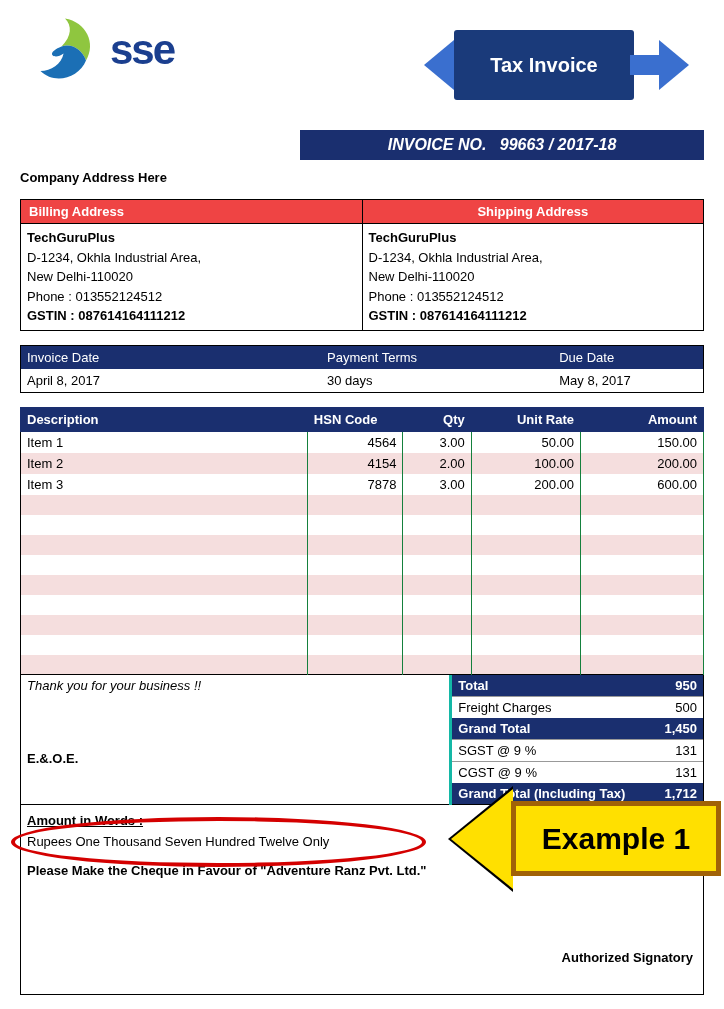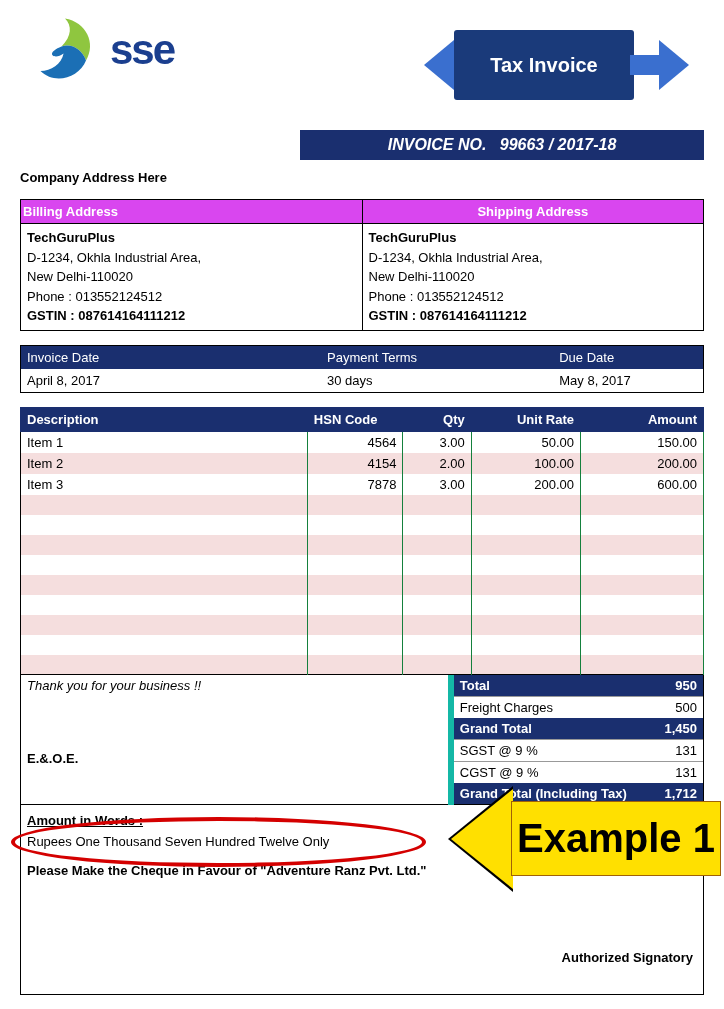--- a/index.html
+++ b/index.html
@@ -95,24 +95,24 @@
     font-weight: bold;
     font-size: 13px;
     margin: 10px 0 14px 0;
   }
   table.addr {
     width: 100%;
     border-collapse: collapse;
     border: 1px solid #000;
   }
   table.addr th {
-    background: #d946ef;
-    color: #fff;
-    font-weight: bold;
-    padding: 4px 2px;
+    background: #ef4444;
+    color: #fff;
+    font-weight: bold;
+    padding: 4px 8px;
     text-align: left;
     width: 50%;
     border: 1px solid #000;
   }
   table.addr th.shipping { text-align: center; }
   table.addr td {
     border: 1px solid #000;
     vertical-align: top;
     padding: 4px 6px;
     line-height: 1.5;
@@ -173,21 +173,21 @@
     vertical-align: top;
     font-style: italic;
     width: 63%;
   }
   .thanks-cell .eoe {
     font-weight: bold;
     font-style: normal;
     margin-top: 58px;
   }
   .sum-label {
-    border-left: 6px solid #14b8a6;
+    border-left: 3px solid #14b8a6;
     border-bottom: none;
   }
   .sum-val {
     text-align: right;
     border-right: 1px solid #000;
     font-weight: bold;
   }
   .sum-row.dark td {
     background: #1a2f6f;
     color: #fff;
@@ -224,25 +224,25 @@
     top: -14px;
     width: 280px;
     height: 100px;
     pointer-events: none;
   }
   .yellow-arrow .shaft {
     position: absolute;
     left: 60px; top: 10px;
     width: 210px; height: 75px;
     background: #ffe000;
-    border: 1px solid #a16207;
+    border: 5px solid #a16207;
     display: flex;
     align-items: center;
     justify-content: center;
-    font-size: 40px;
+    font-size: 30px;
     font-weight: bold;
     color: #000;
   }
   .yellow-arrow .head {
     position: absolute;
     left: 0; top: -2px;
     width: 0; height: 0;
     border-top: 50px solid transparent;
     border-bottom: 50px solid transparent;
     border-right: 62px solid #ffe000;

